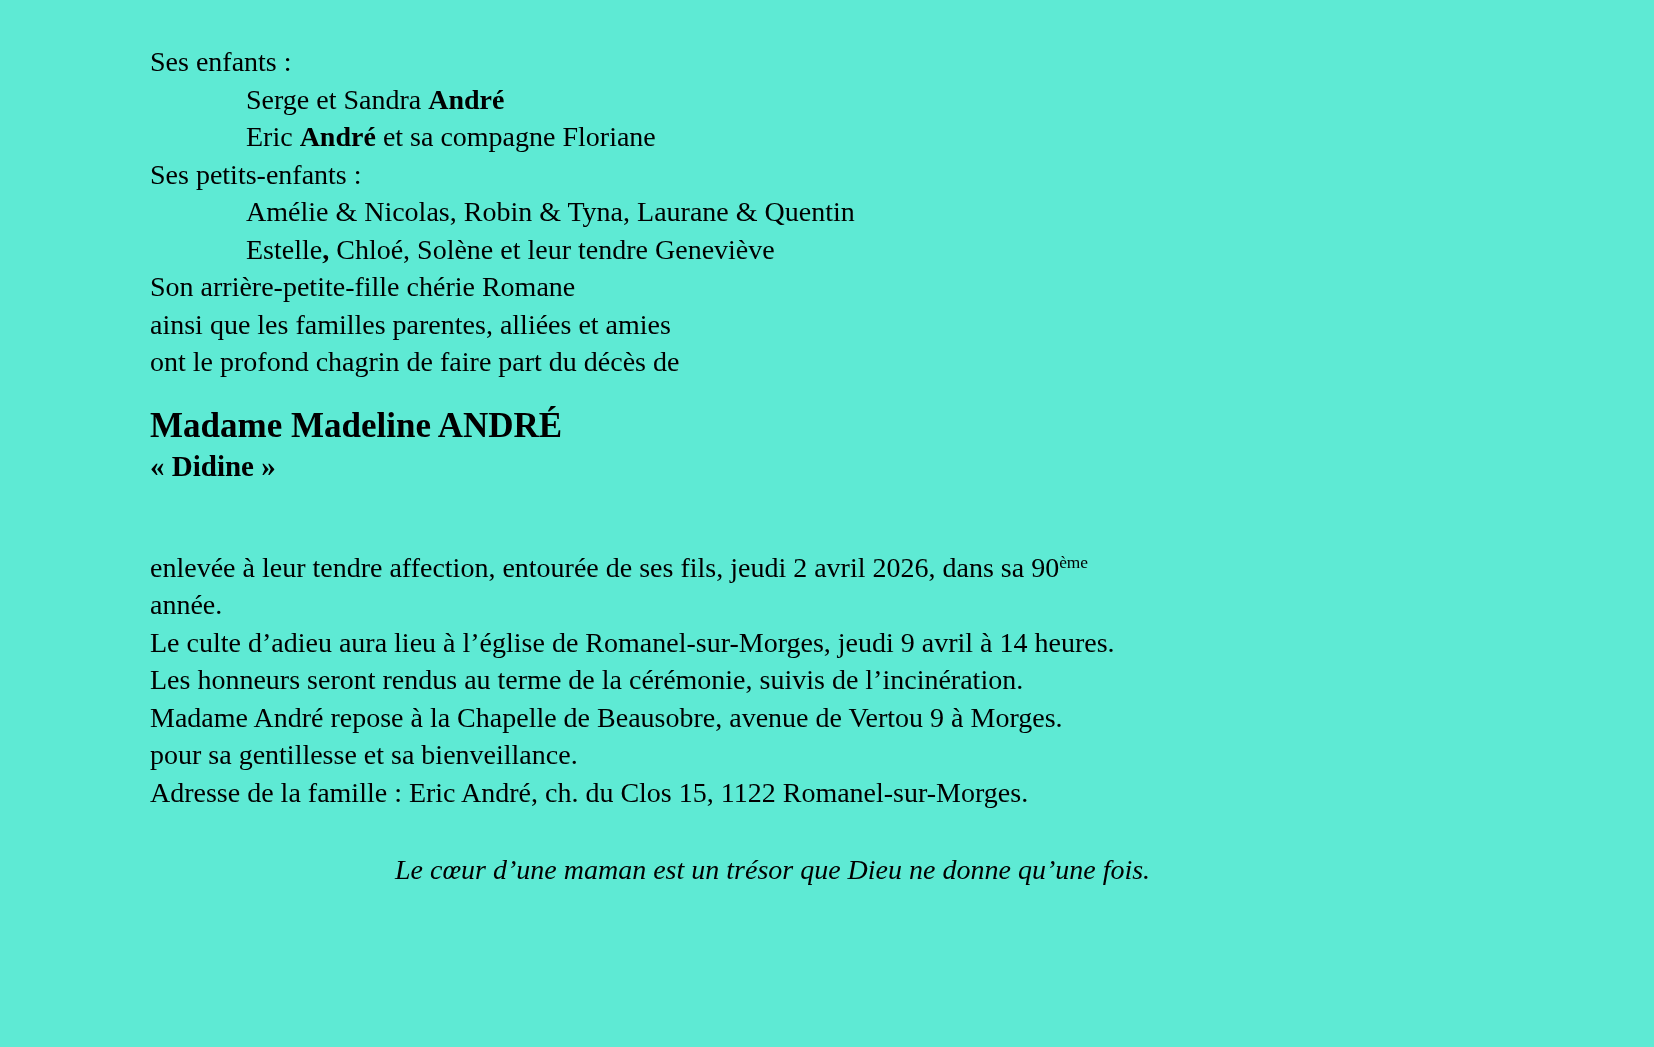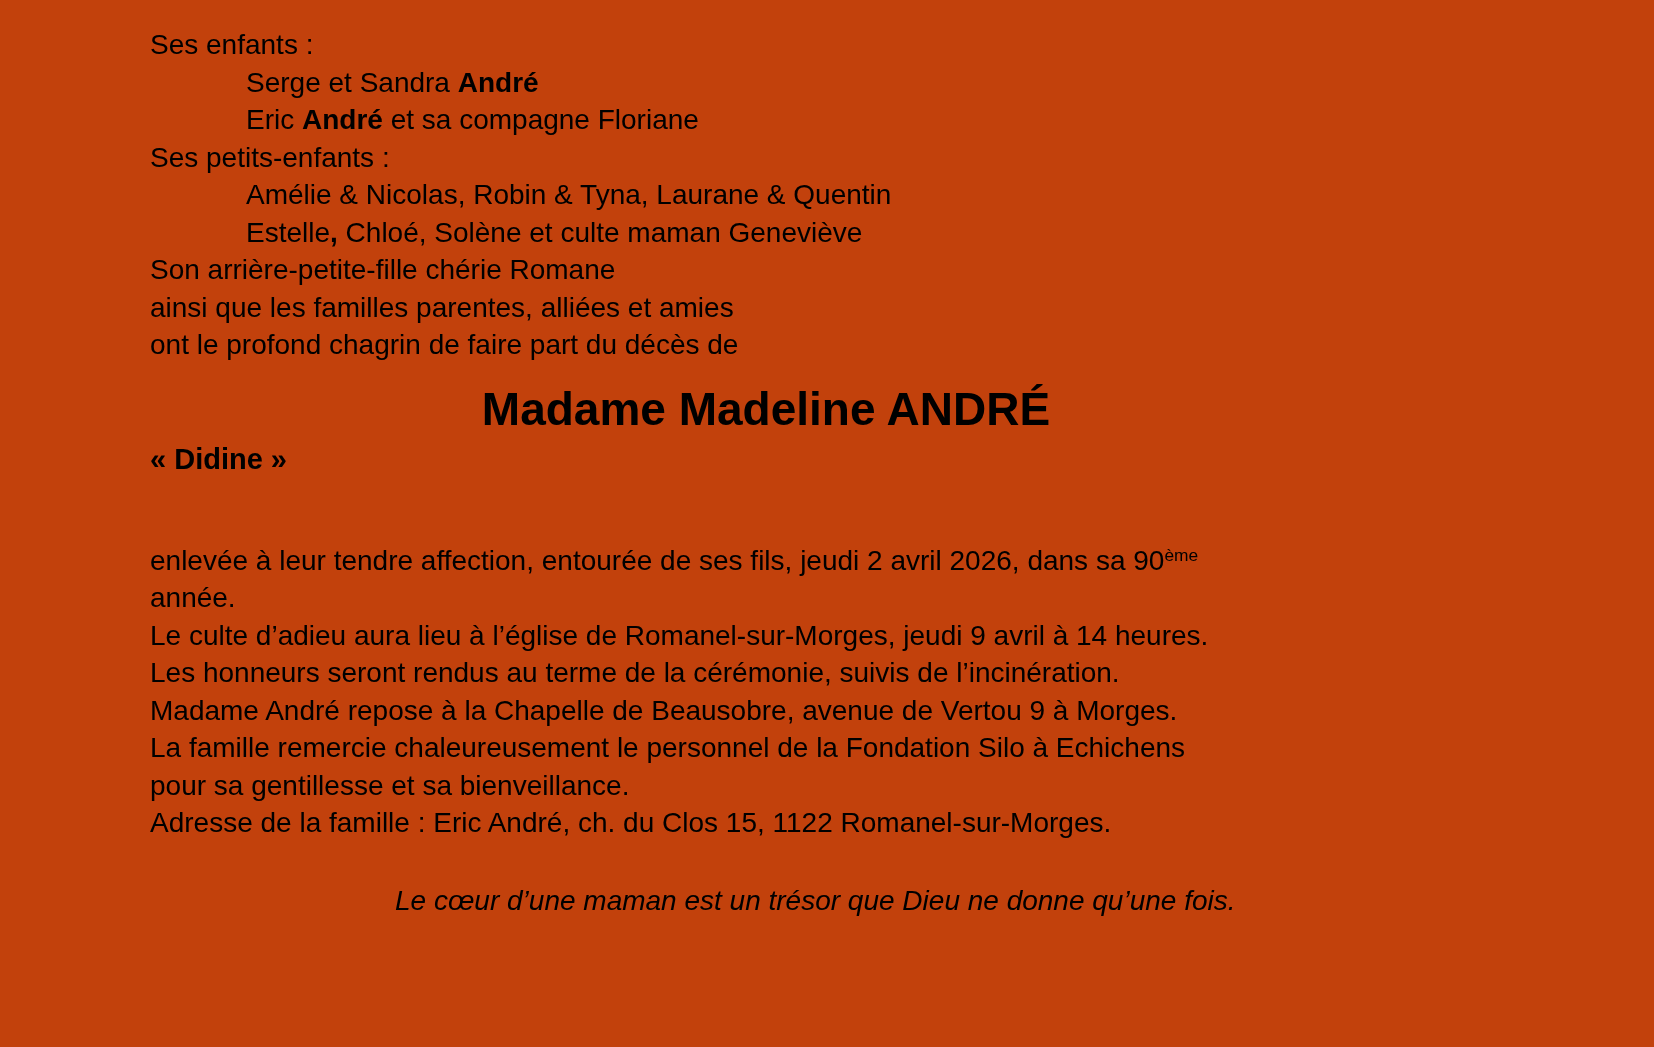--- a/index.html
+++ b/index.html
@@ -5,49 +5,48 @@
   html, body {
     margin: 0;
     padding: 0;
     background: #ffffff;
   }
   .page {
     position: relative;
     width: 1654px;
     height: 1047px;
     box-sizing: border-box;
-    background: #c2410c;
+    background: #5eead4;
     color: #000000;
-    font-family: Liberation Sans, sans-serif;
+    font-family: Liberation Serif, serif;
     font-size: 28px;
     line-height: 37.5px;
-    padding: 26px 272px 0 150px;
+    padding: 43px 272px 0 150px;
     overflow: hidden;
   }
   .line {
     white-space: pre-wrap;
   }
   .line.indent {
     padding-left: 96px;
   }
   .b {
     font-weight: bold;
   }
   .sup {
     font-size: 0.62em;
     position: relative;
     top: -0.5em;
     line-height: 0;
   }
   .title {
-    margin: 24px 0 10px 0;
-    font-size: 46px;
+    margin: 24px 0 0 0;
+    font-size: 35px;
     line-height: 42px;
     font-weight: bold;
-    text-align: center;
   }
   .subtitle {
     font-size: 29px;
     line-height: 38px;
     font-weight: bold;
     text-align: left;
   }
   .announcement {
     margin-top: 64px;
   }
@@ -61,34 +60,33 @@
 </head>
 <body>
 
 <div class="page">
   <div class="family">
       <div class="line"><span>Ses enfants :</span></div>
       <div class="line indent"><span>Serge et Sandra </span><span class="b">André</span></div>
       <div class="line indent"><span>Eric </span><span class="b">André</span><span> et sa compagne Floriane</span></div>
       <div class="line"><span>Ses petits-enfants :</span></div>
       <div class="line indent"><span>Amélie &amp; Nicolas, Robin &amp; Tyna, Laurane &amp; Quentin</span></div>
-      <div class="line indent"><span>Estelle</span><span class="b">,</span><span> Chloé, Solène et culte maman Geneviève</span></div>
+      <div class="line indent"><span>Estelle</span><span class="b">,</span><span> Chloé, Solène et leur tendre Geneviève</span></div>
       <div class="line"><span>Son arrière-petite-fille chérie Romane</span></div>
       <div class="line"><span>ainsi que les familles parentes, alliées et amies</span></div>
       <div class="line"><span>ont le profond chagrin de faire part du décès de</span></div>
     </div>
 
   <div class="title">Madame Madeline ANDRÉ</div>
   <div class="subtitle">« Didine »</div>
 
   <div class="announcement">
       <div class="line"><span>enlevée à leur tendre affection, entourée de ses fils, jeudi 2 avril 2026, dans sa 90</span><span class="sup">ème</span></div>
       <div class="line"><span>année.</span></div>
       <div class="line"><span>Le culte d’adieu aura lieu à l’église de Romanel-sur-Morges, jeudi 9 avril à 14 heures.</span></div>
       <div class="line"><span>Les honneurs seront rendus au terme de la cérémonie, suivis de l’incinération.</span></div>
       <div class="line"><span>Madame André repose à la Chapelle de Beausobre, avenue de Vertou 9 à Morges.</span></div>
-      <div class="line"><span>La famille remercie chaleureusement le personnel de la Fondation Silo à Echichens</span></div>
       <div class="line"><span>pour sa gentillesse et sa bienveillance.</span></div>
       <div class="line"><span>Adresse de la famille : Eric André, ch. du Clos 15, 1122 Romanel-sur-Morges.</span></div>
     </div>
 
   <div class="quote">Le cœur d’une maman est un trésor que Dieu ne donne qu’une fois.</div>
 </div>
 
 </body></html>

